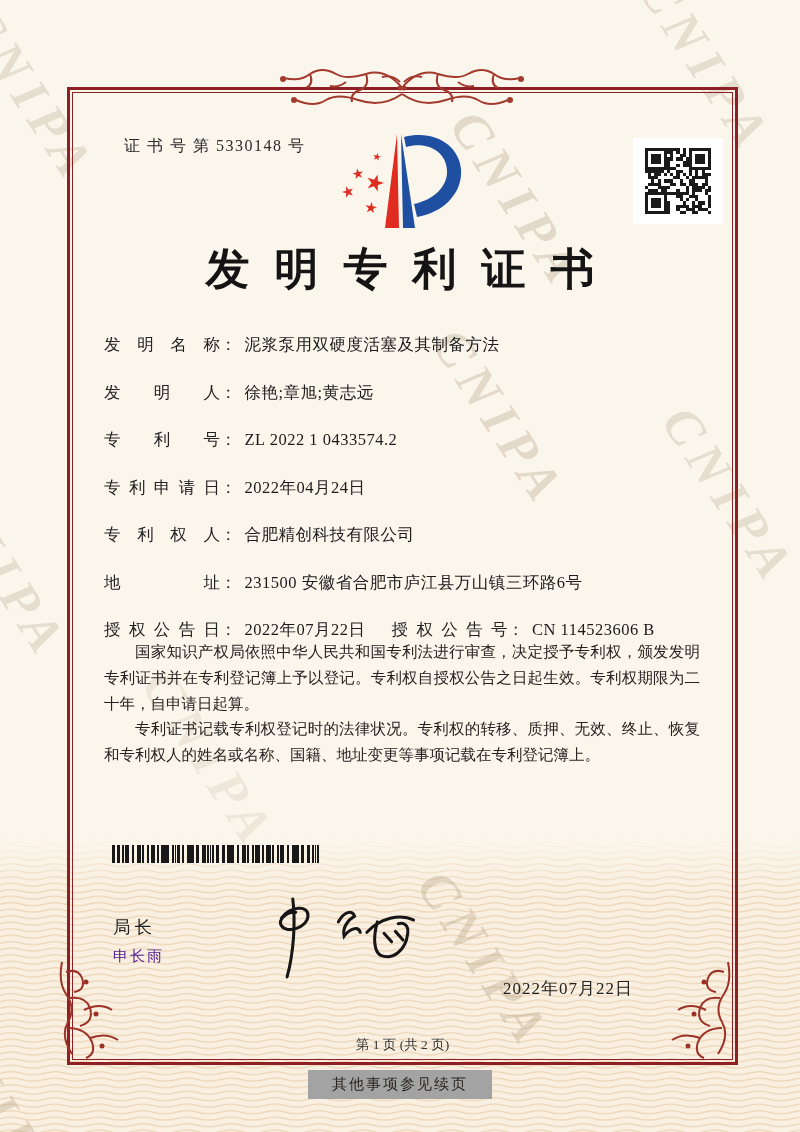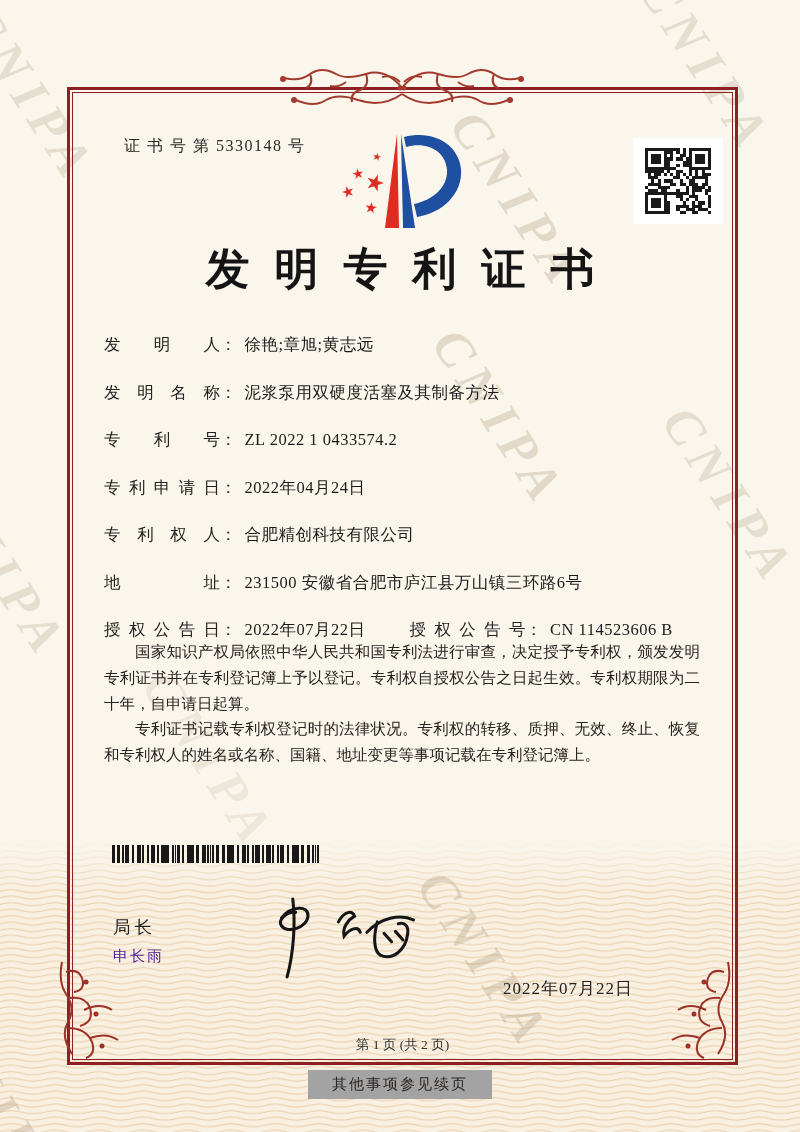--- a/index.html
+++ b/index.html
@@ -50,21 +50,21 @@
   }
   
   .fields{position:absolute;left:104px;top:334px;width:600px;z-index:4;}
   .field-row{height:26px;margin-bottom:21.5px;font-size:16.5px;white-space:nowrap;}
   .field-label{
     display:inline-block;width:116px;text-align:justify;text-align-last:justify;
     vertical-align:top;color:#222;
   }
   .field-colon{display:inline-block;margin-right:8px;color:#222;}
   .field-value{color:#1b1b1b;letter-spacing:0.5px;}
-  .second-pair{margin-left:44px;}
+  .second-pair{margin-left:26px;}
   
   .body-text{
     position:absolute;left:104px;top:639px;width:596px;z-index:4;
     font-size:15.5px;line-height:25.8px;color:#262220;text-align:justify;
   }
   .body-text p{margin:0;text-indent:2em;}
   
   .barcode{
     position:absolute;left:112px;top:845px;width:208px;height:18px;z-index:4;
     background:
@@ -341,24 +341,24 @@
         <rect x="0" y="14" width="7" height="7"></rect>
         <rect x="1" y="15" width="5" height="5" fill="#fff"></rect>
         <rect x="2" y="16" width="3" height="3"></rect>
       </svg>
   </div>
 
   <div class="title">发明专利证书</div>
 
   <div class="fields">
     <div class="field-row">
+      <span class="field-label">发明名称</span><span class="field-colon">：</span><span class="field-value">泥浆泵用双硬度活塞及其制备方法</span>
+    </div>
+    <div class="field-row">
       <span class="field-label">发明人</span><span class="field-colon">：</span><span class="field-value">徐艳;章旭;黄志远</span>
-    </div>
-    <div class="field-row">
-      <span class="field-label">发明名称</span><span class="field-colon">：</span><span class="field-value">泥浆泵用双硬度活塞及其制备方法</span>
     </div>
     <div class="field-row">
       <span class="field-label">专利号</span><span class="field-colon">：</span><span class="field-value">ZL 2022 1 0433574.2</span>
     </div>
     <div class="field-row">
       <span class="field-label">专利申请日</span><span class="field-colon">：</span><span class="field-value">2022年04月24日</span>
     </div>
     <div class="field-row">
       <span class="field-label">专利权人</span><span class="field-colon">：</span><span class="field-value">合肥精创科技有限公司</span>
     </div>

